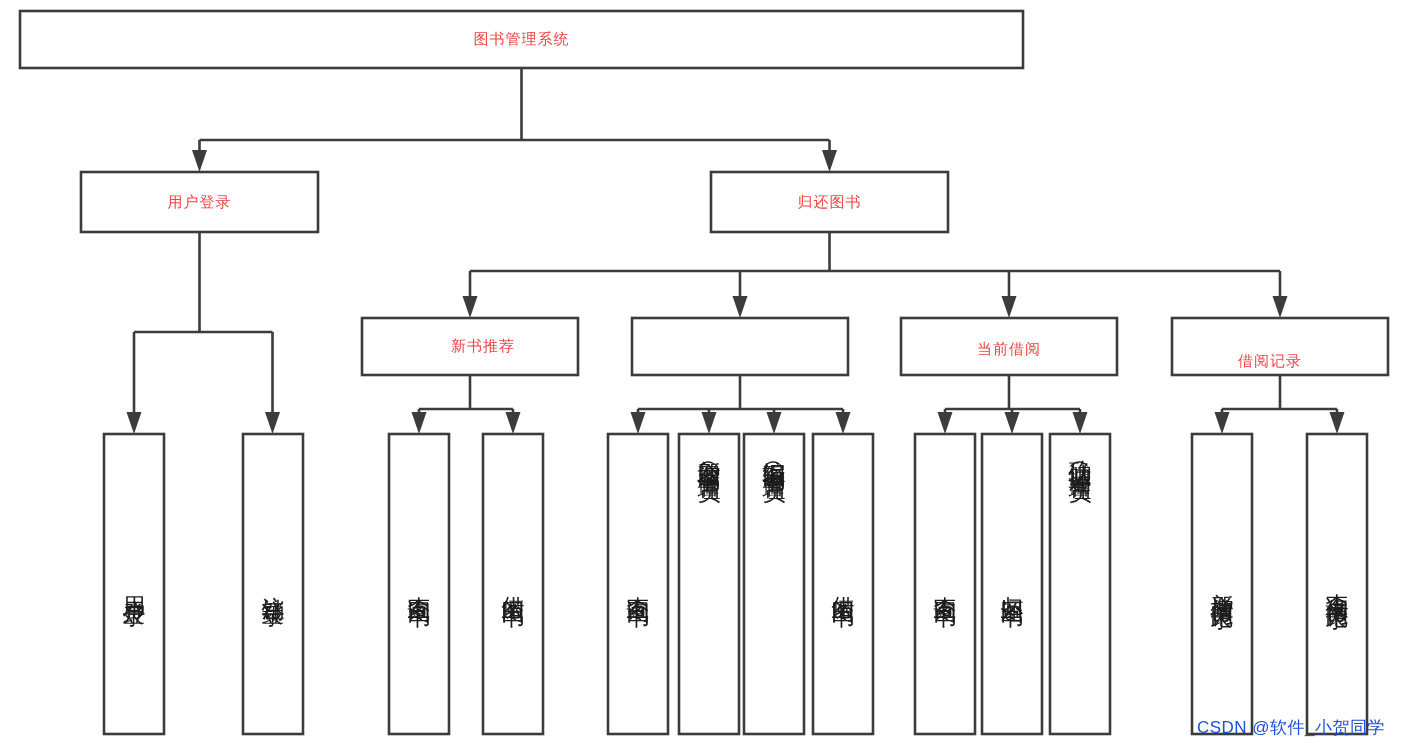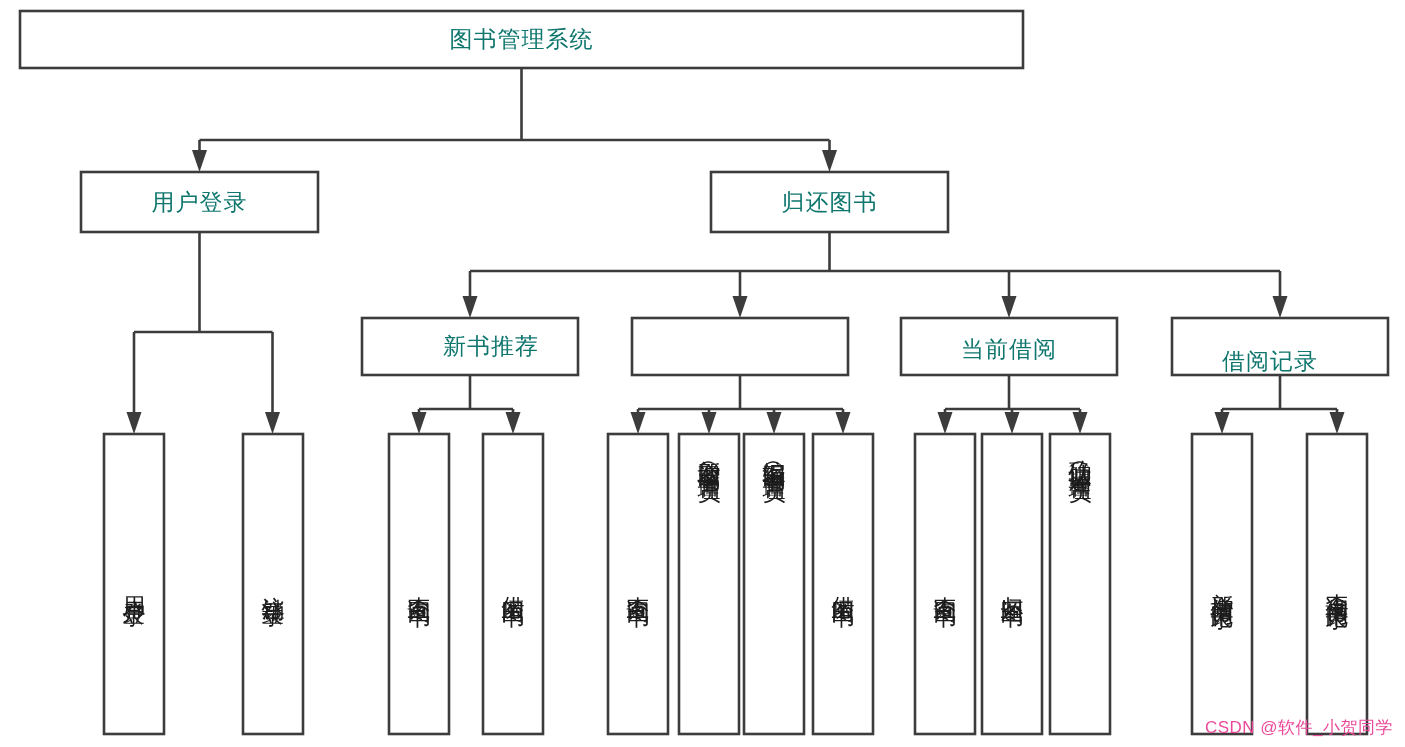--- a/index.html
+++ b/index.html
@@ -61,32 +61,32 @@
   }
   .hlabel-wrap {
     position: absolute;
     display: flex;
     align-items: center;
     justify-content: center;
     pointer-events: none;
   }
   .hlabel-text {
     font-family: Liberation Mono, monospace;
-    font-size: 23px;
+    font-size: 15px;
     letter-spacing: 1px;
-    color: #0f766e;
+    color: #ef4444;
     white-space: nowrap;
   }
   #watermark {
     position: absolute;
-    right: 12px;
+    right: 20px;
     bottom: 8px;
     font-family: "Liberation Sans", "DejaVu Sans", sans-serif;
     font-size: 17px;
-    color: #ec4899;
+    color: #1d4ed8;
     letter-spacing: 0.5px;
     white-space: nowrap;
     pointer-events: none;
   }
 </style>
 </head>
 <body>
 
 <div id="diagram-root">
 
@@ -194,21 +194,21 @@
     <span class="hlabel-text">图书管理系统</span>
   </div>
 
   <div class="hlabel-wrap" style="left:81px; top:172px; width:237px; height:60px;">
     <span class="hlabel-text">用户登录</span>
   </div>
   <div class="hlabel-wrap" style="left:711px; top:172px; width:237px; height:60px;">
     <span class="hlabel-text">归还图书</span>
   </div>
 
-  <div class="hlabel-wrap" style="left:362px; top:318px; width:242px; height:57px;padding-left:8px;">
+  <div class="hlabel-wrap" style="left:362px; top:318px; width:242px; height:57px;">
     <span class="hlabel-text">新书推荐</span>
   </div>
   <div class="hlabel-wrap" style="left:901px; top:318px; width:216px; height:62px;">
     <span class="hlabel-text">当前借阅</span>
   </div>
   <div class="hlabel-wrap" style="left:1172px; top:333px; width:196px; height:57px;">
     <span class="hlabel-text">借阅记录</span>
   </div>
 
   <div class="vlabel-wrap" style="left:104px; top:434px; width:60px; height:300px;">

